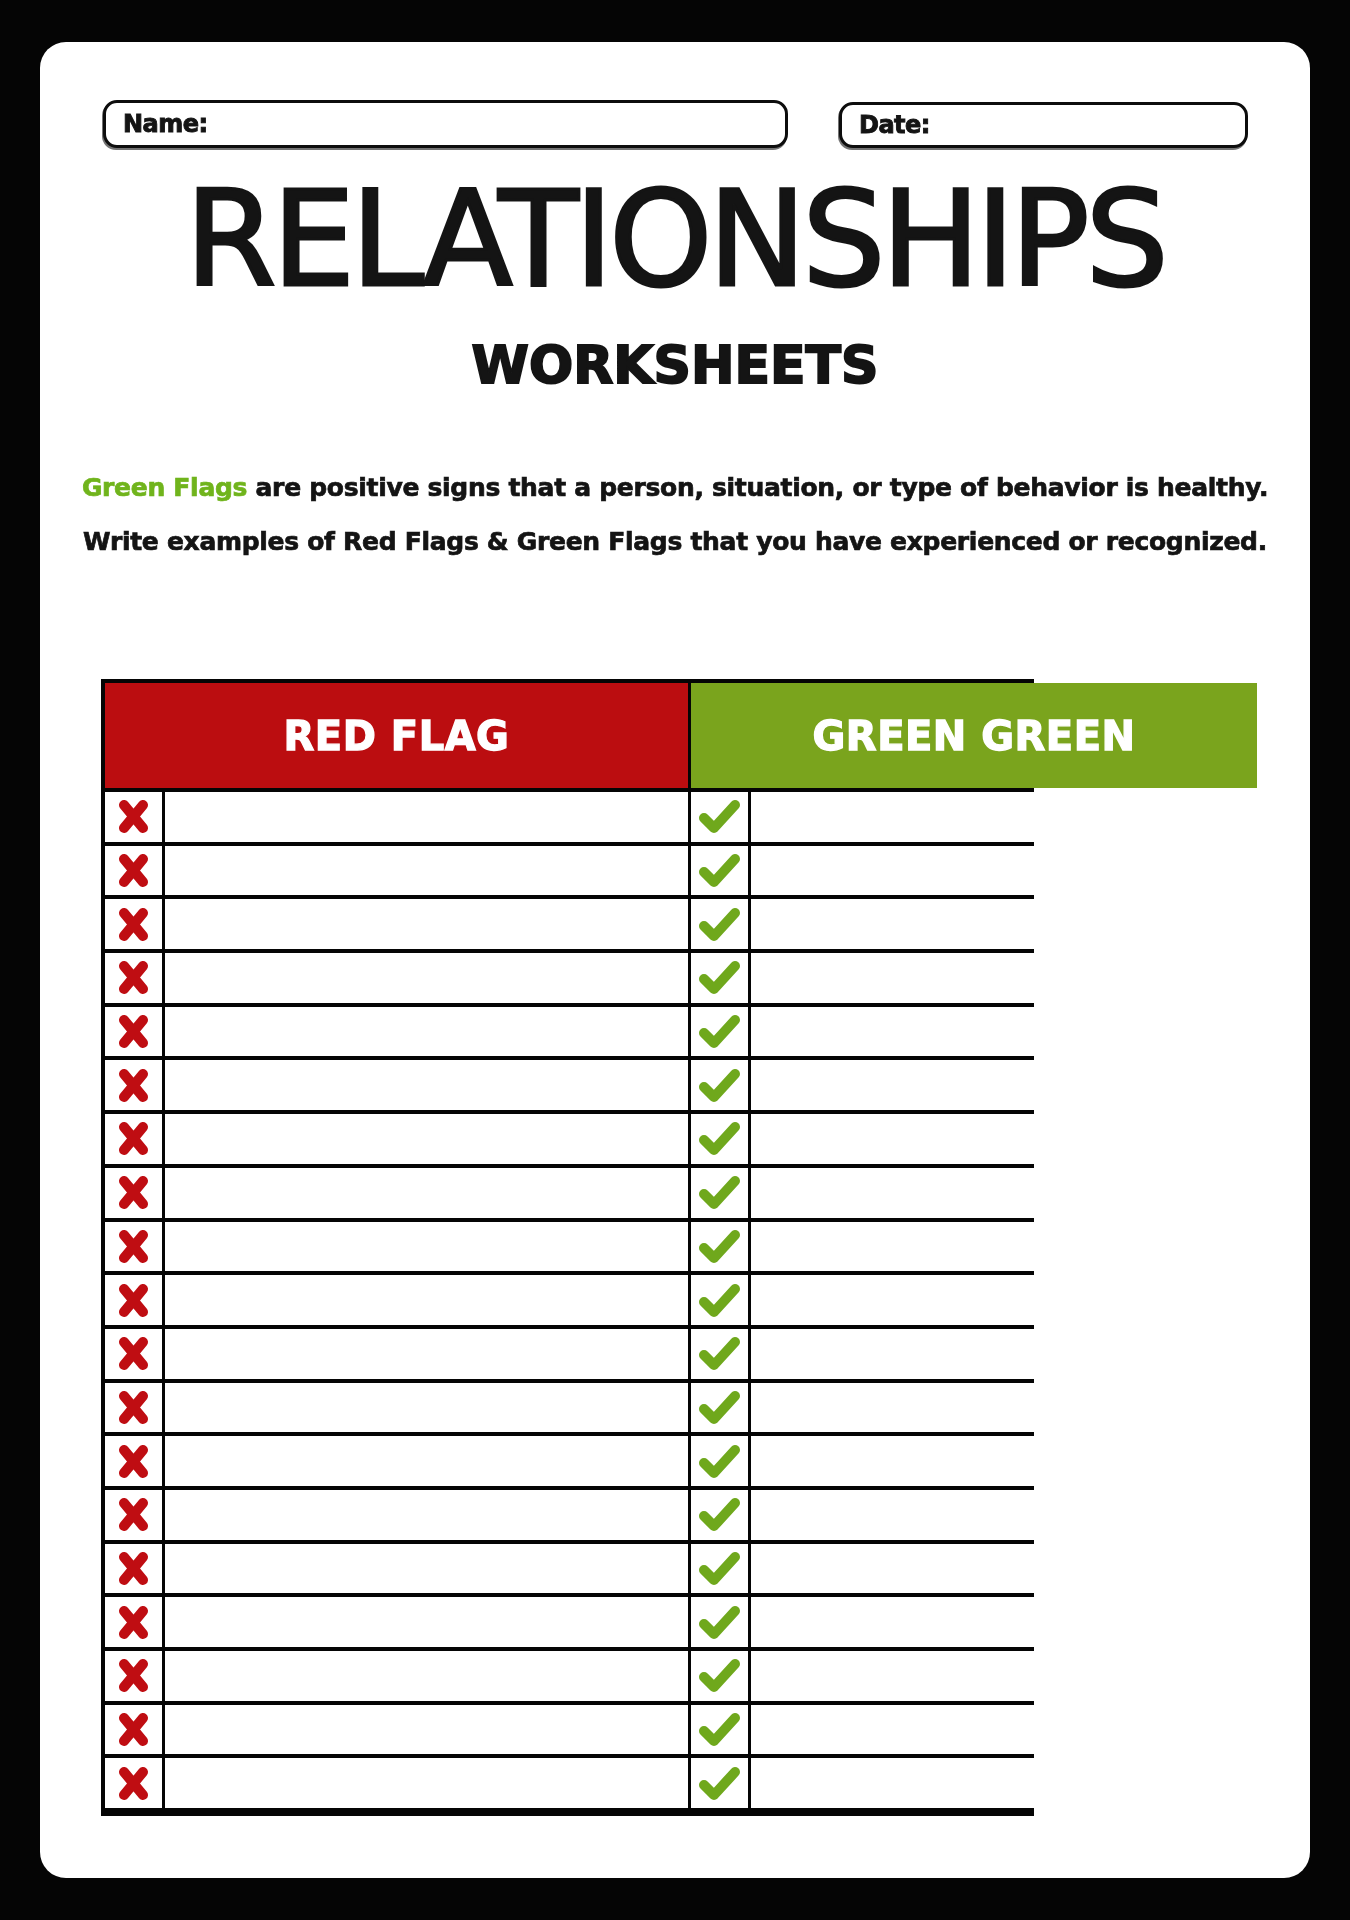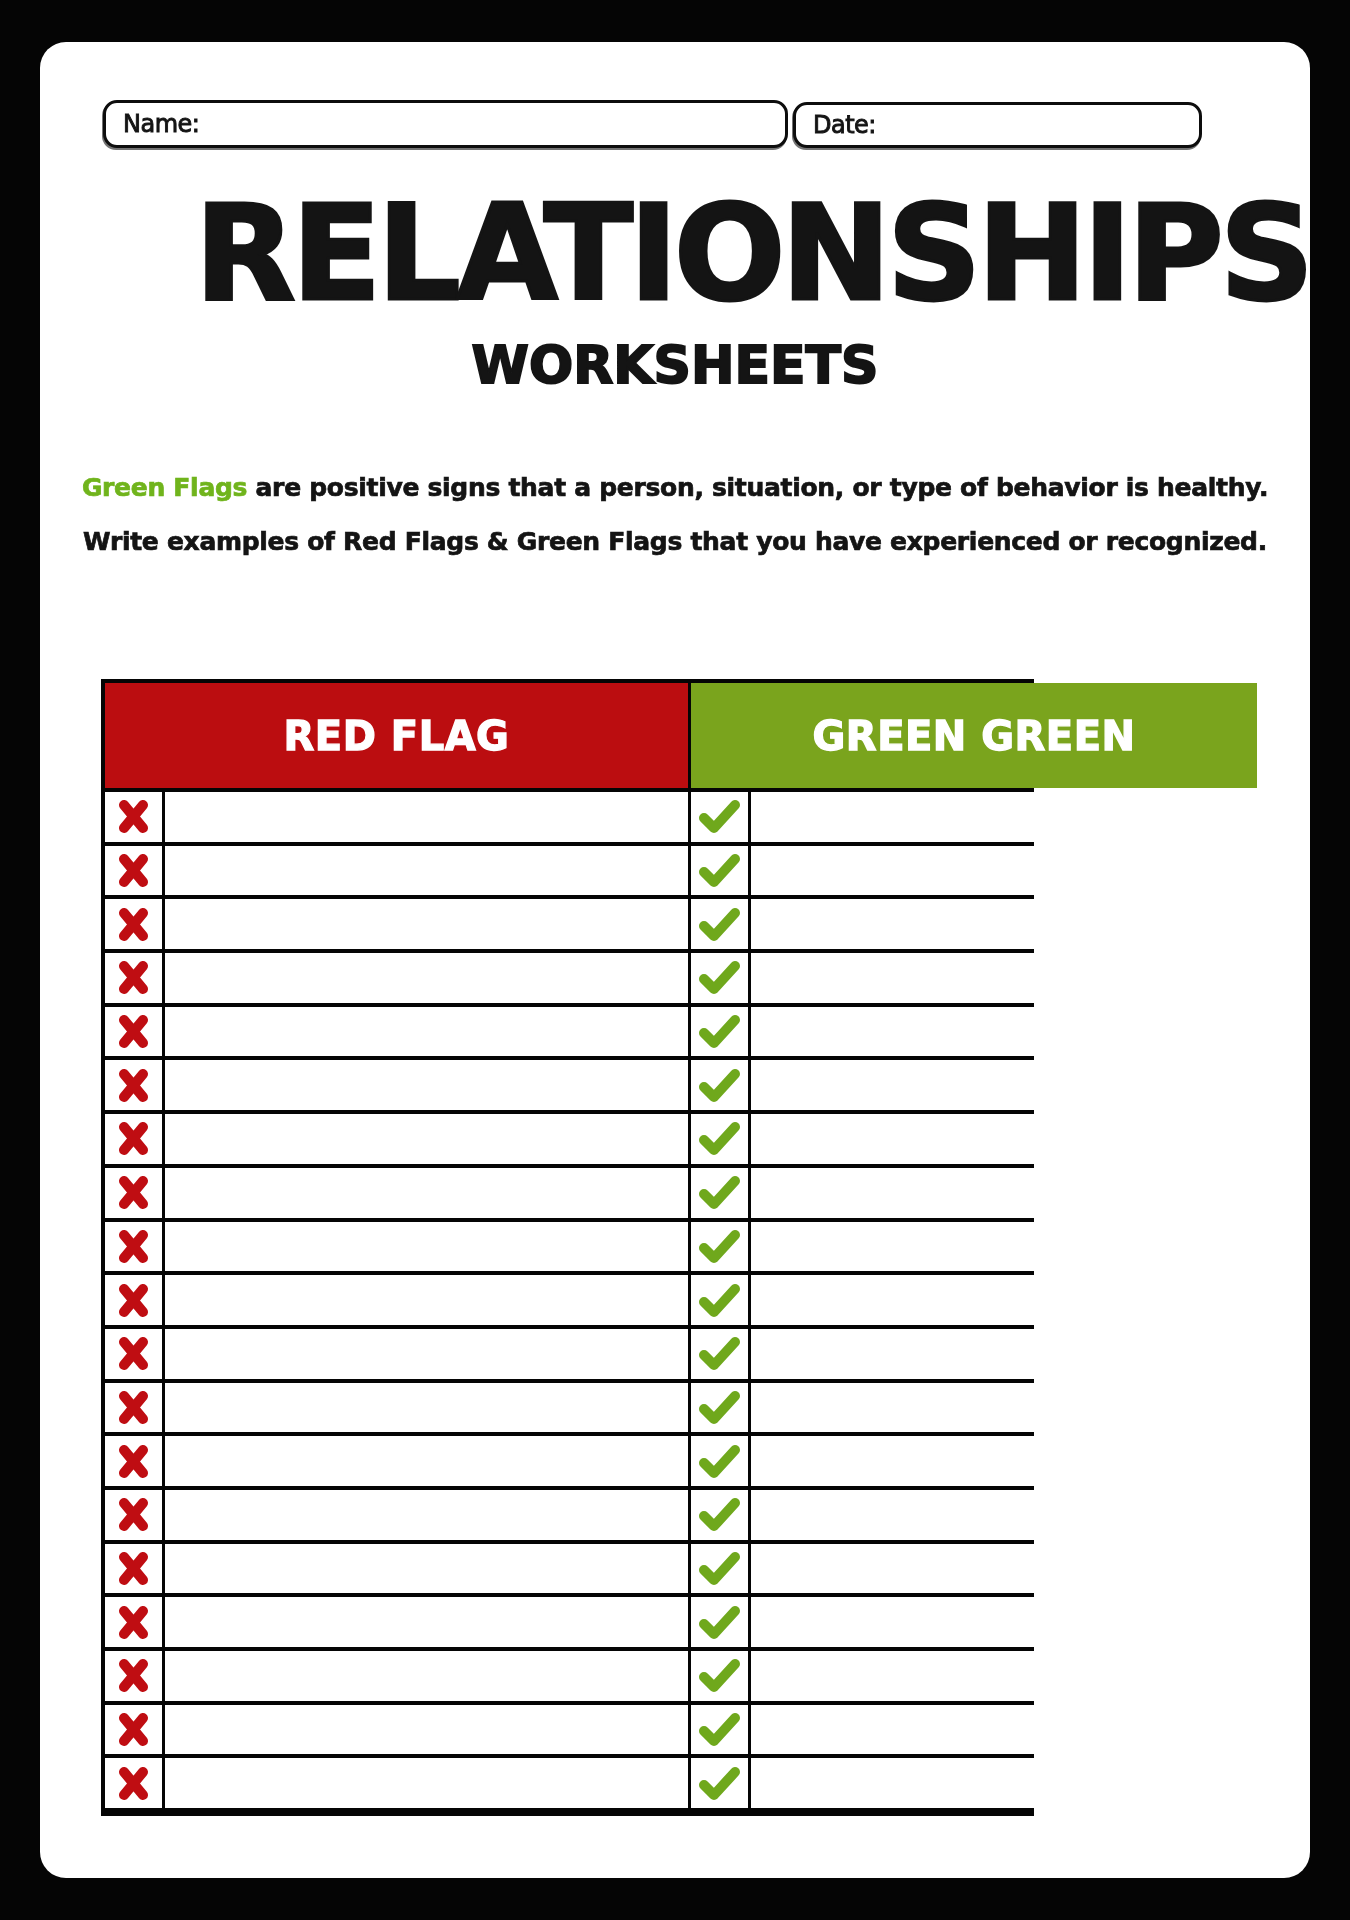--- a/index.html
+++ b/index.html
@@ -31,36 +31,36 @@
     position:absolute;
     border:3px solid #0d0d0d;
     border-radius:14px;
     background:#fff;
     display:flex;
     align-items:center;
     padding-left:17px;
     box-shadow:-1px 2px 0 rgba(0,0,0,.55);
   }
   .name-box{left:63px; top:58px; width:685px; height:48px;}
-  .date-box{left:753px; top:60px; width:409px; height:46px;}
+  .date-box{left:799px; top:60px; width:409px; height:46px;}
   .field-label{
     font-size:24px;
-    font-weight:normal;
+    font-weight:bold;
     color:var(--ink);
     -webkit-text-stroke:0.9px var(--ink);
     letter-spacing:-0.5px;
   }
   
   .title{
     position:absolute;
-    left:0; top:146px; width:100%;
-    text-align:right;
+    left:0; top:132px; width:100%;
+    text-align:center;
     font-size:131px;
     line-height:132px;
-    font-weight:bold;
+    font-weight:normal;
     color:var(--ink);
     letter-spacing:-4px;
     -webkit-text-stroke:3px var(--ink);
     white-space:nowrap;
   }
   .subtitle{
     position:absolute;
     left:0; top:288px; width:100%;
     text-align:center;
     font-size:52px;

